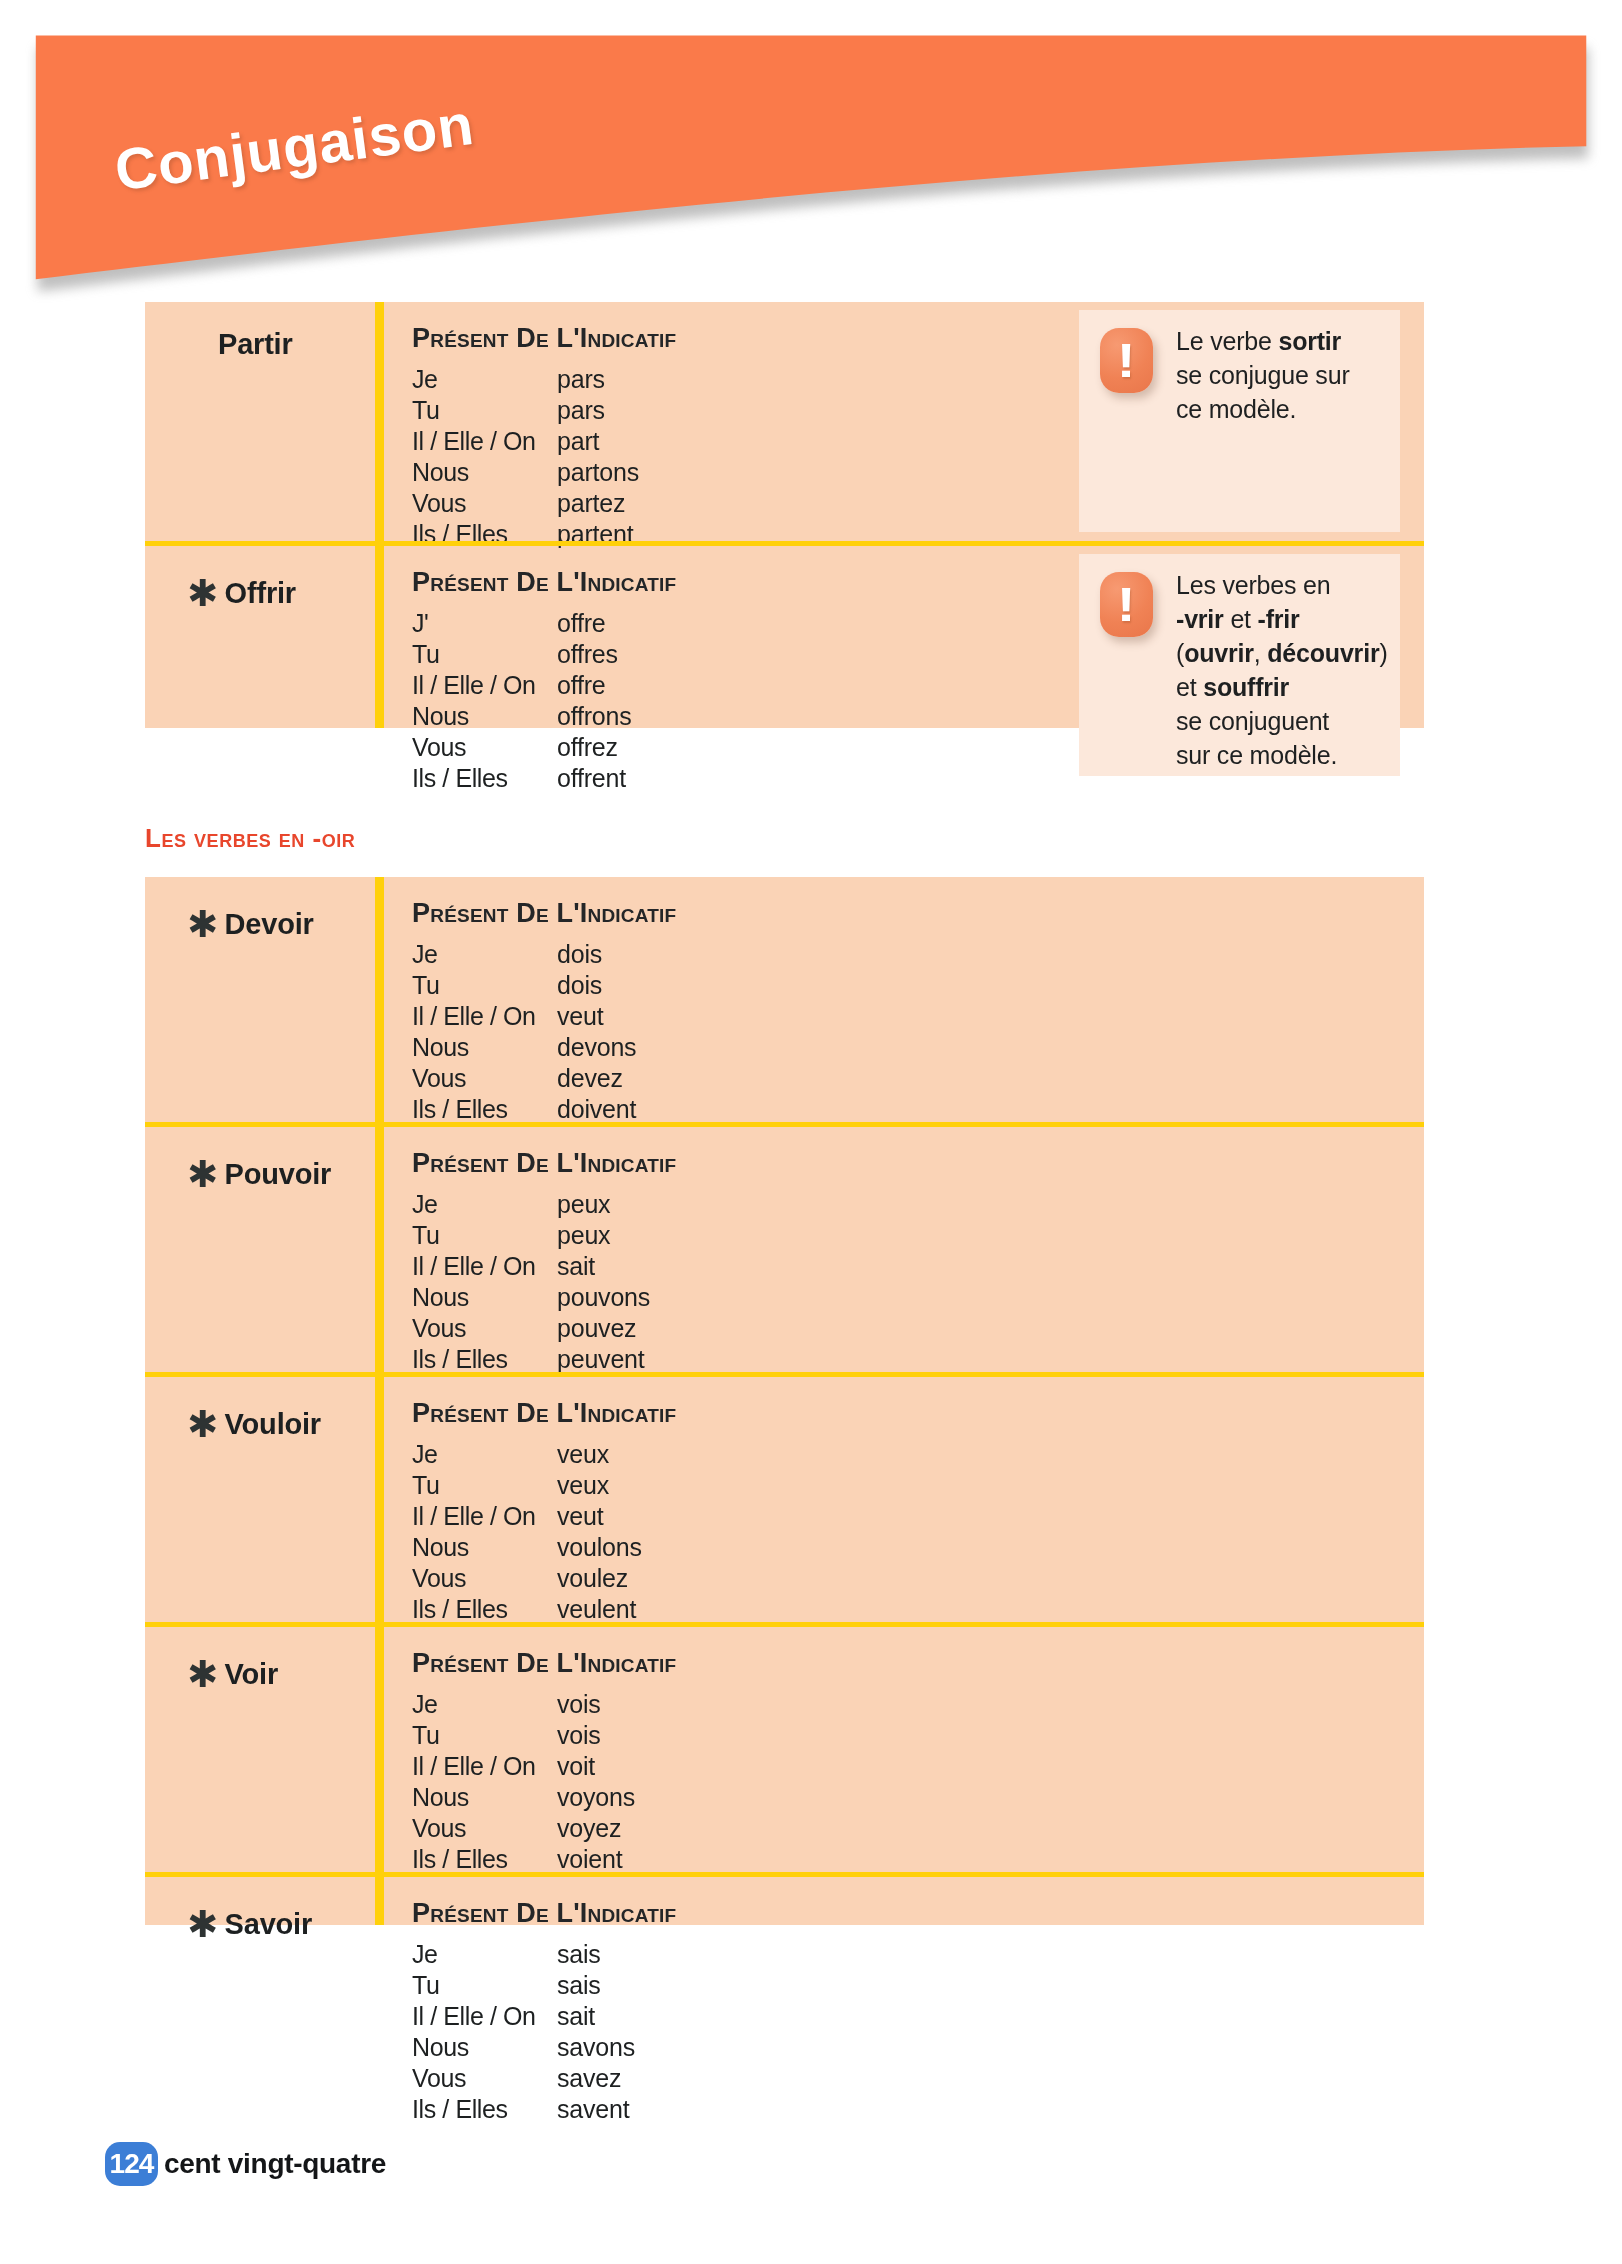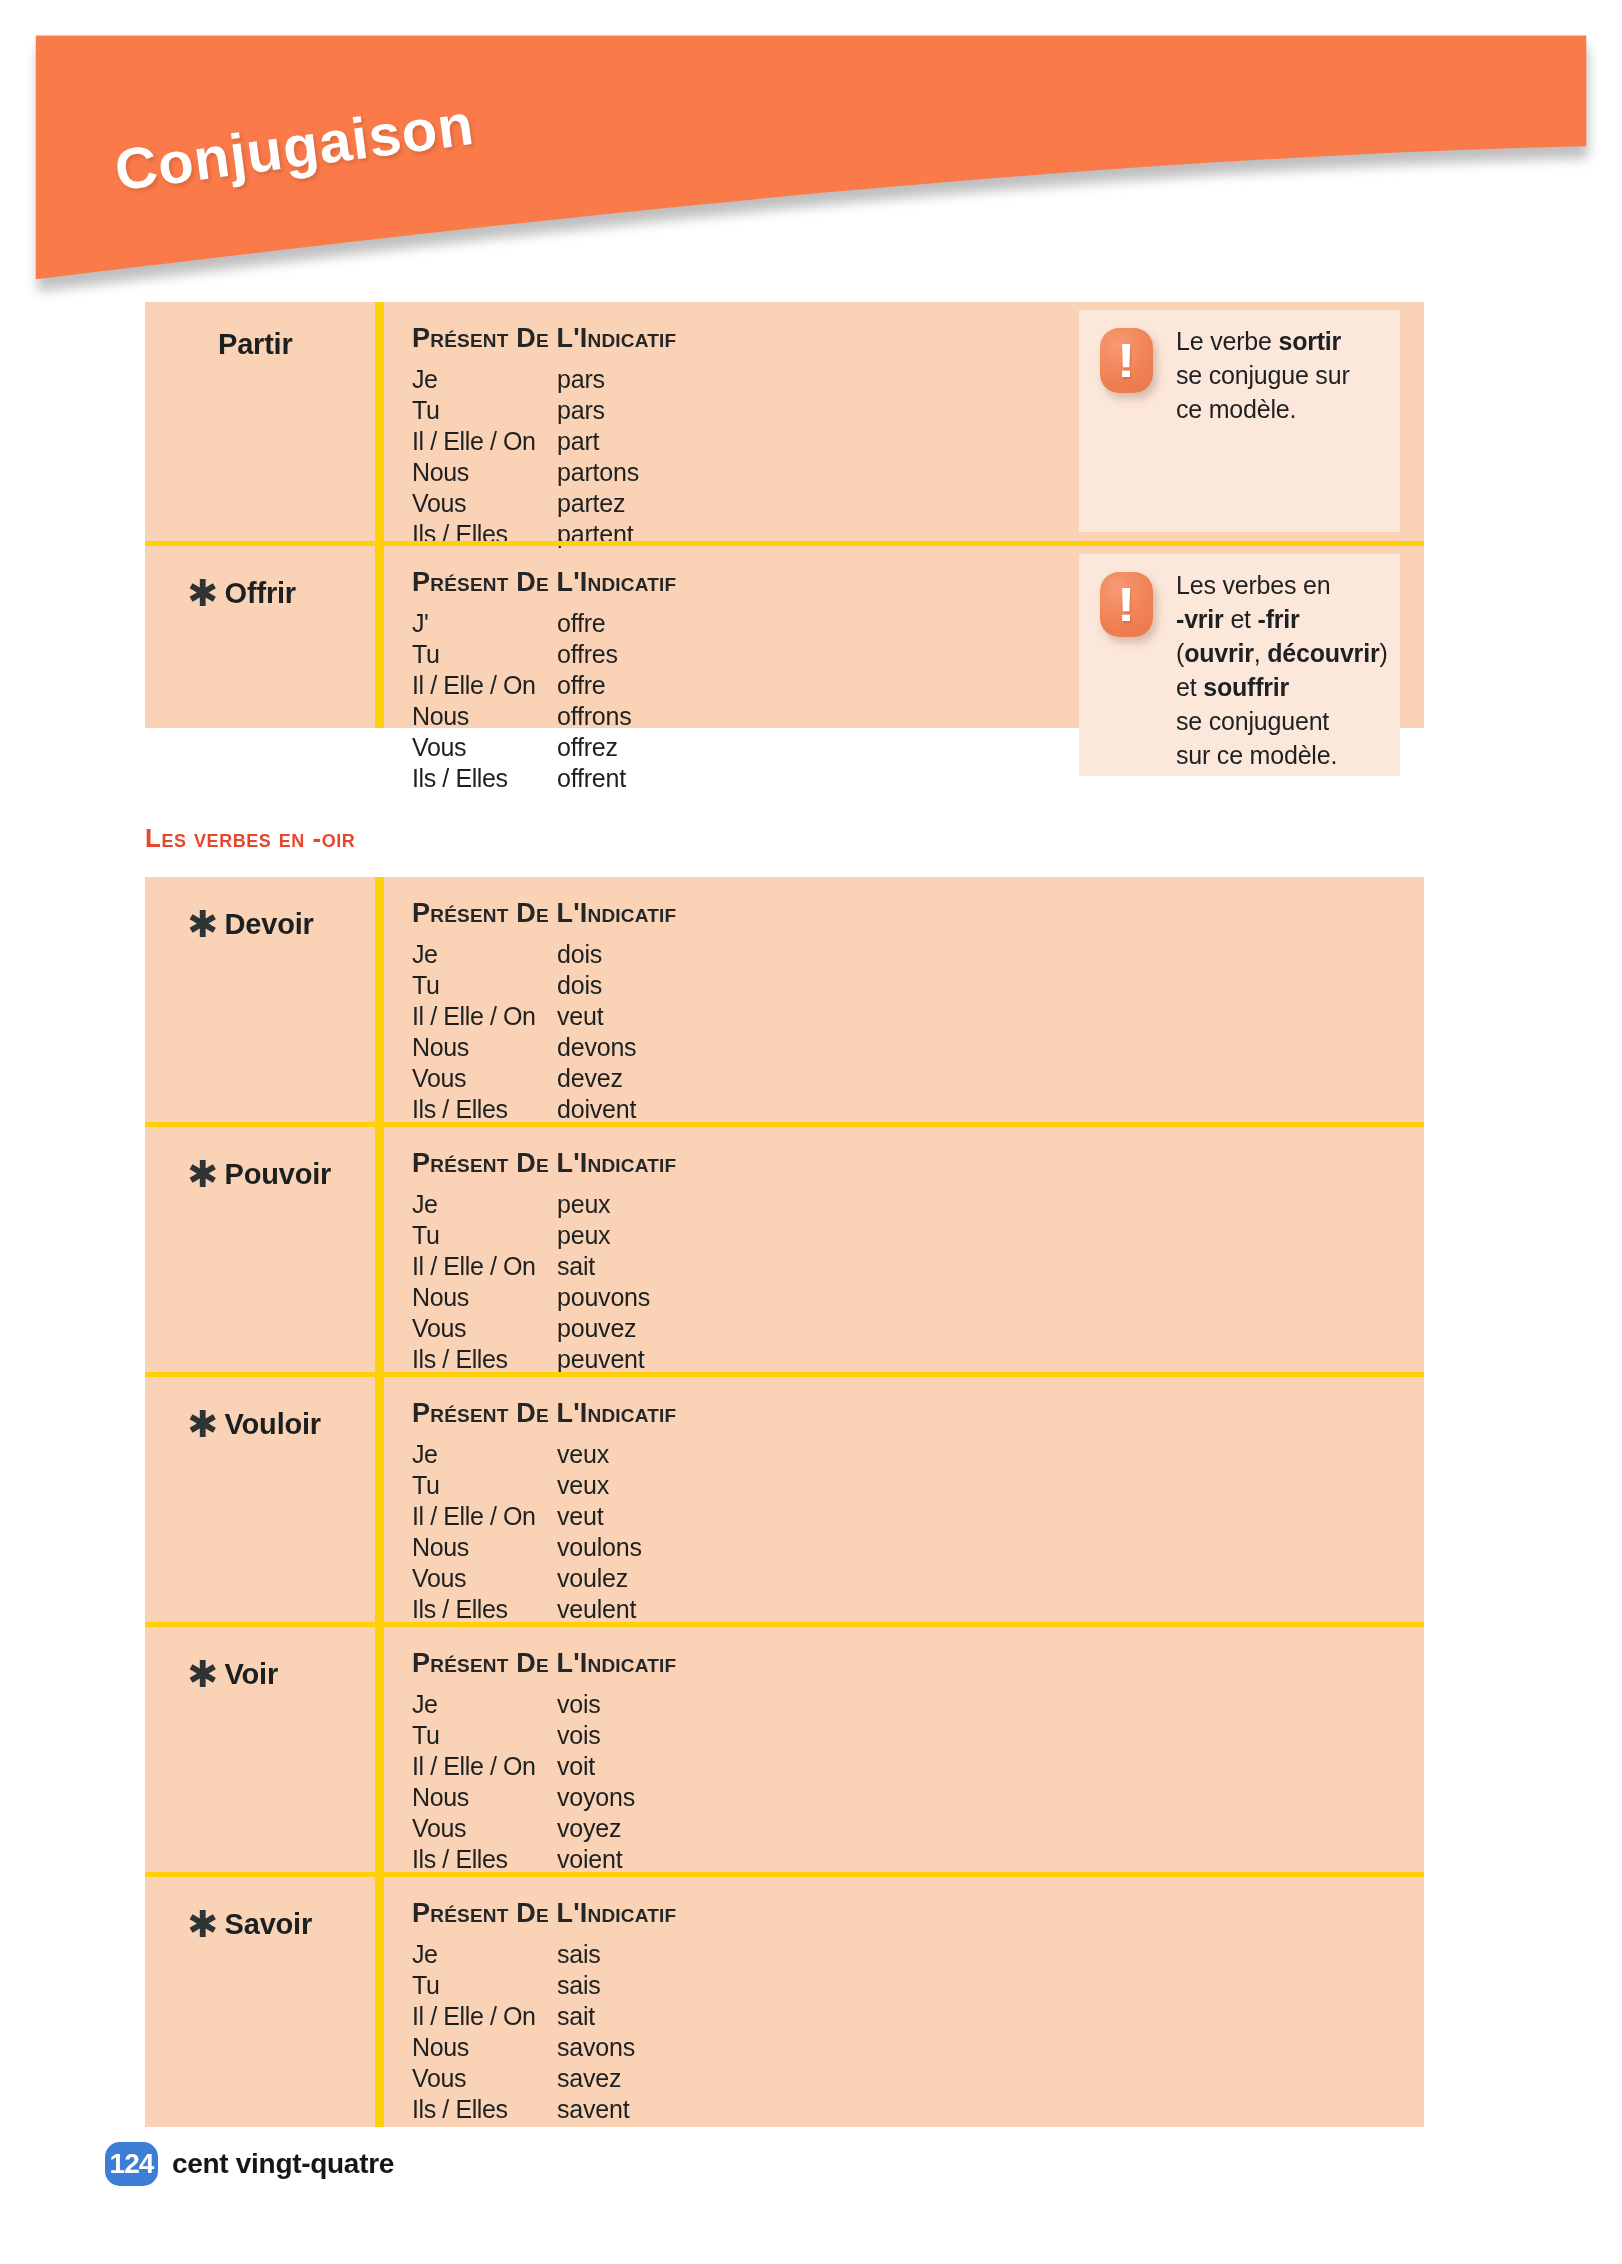--- a/index.html
+++ b/index.html
@@ -32,21 +32,21 @@
   
   .section-heading{
     position:absolute;left:145px;top:823px;
     font-variant:small-caps;font-weight:bold;font-size:26px;
     color:var(--heading_red,#E8462C);letter-spacing:0.5px;
   }
 
   
   .group{position:absolute;left:145px;width:1279px;background:var(--block_peach,#FAD3B6);}
   .group.g1{top:302px;height:426px;}
-  .group.g2{top:877px;height:1250px;}
+  .group.g2{top:877px;height:1048px;}
   .vdivider{position:absolute;left:230px;top:0;bottom:0;width:9.4px;background:var(--divider_yellow,#FFD00A);z-index:3;}
 
   .vrow{position:relative;}
   .g1 .vrow{height:239px;}
   .g2 .vrow{height:245px;}
   .vrow.sep{border-top:5.6px solid var(--divider_yellow,#FFD00A);}
 
   .vname{position:absolute;left:42px;top:26px;white-space:nowrap;}
   .vname.nostar{left:73px;}
   .star{font-family:"DejaVu Sans",sans-serif;font-size:37px;color:var(--star_gray,#2E3333);
@@ -67,21 +67,21 @@
     background:radial-gradient(circle at 32% 26%, #F79A72 0%, var(--icon_orange,#F08255) 55%, #E9764A 100%);
     box-shadow:3.7px 5.6px 8.4px rgba(90,50,30,.25);
     display:flex;align-items:center;justify-content:center;
   }
   .bang{color:#fff;font-weight:bold;font-size:49px;line-height:1;transform:scaleX(1.15);
         text-shadow:0.9px 1.9px 1.9px rgba(160,80,40,.35);}
   .ntext{position:absolute;left:97px;top:14px;width:217px;font-size:25px;line-height:34px;color:#1E2021;letter-spacing:-0.2px;}
   .ntext b{font-weight:bold;}
 
   
-  .footer{position:absolute;left:105px;top:2142px;display:flex;align-items:center;gap:14px;}
+  .footer{position:absolute;left:105px;top:2142px;display:flex;align-items:center;gap:6px;}
   .badge{
     background:var(--badge_blue,#3C7ED6);color:#fff;font-weight:bold;font-size:28px;
     width:53px;height:44px;border-radius:15px;
     display:flex;align-items:center;justify-content:center;letter-spacing:-0.9px;
   }
   .pagewords{font-weight:bold;font-size:28px;color:#141618;letter-spacing:-0.3px;}
 </style>
 </head>
 <body>
 

